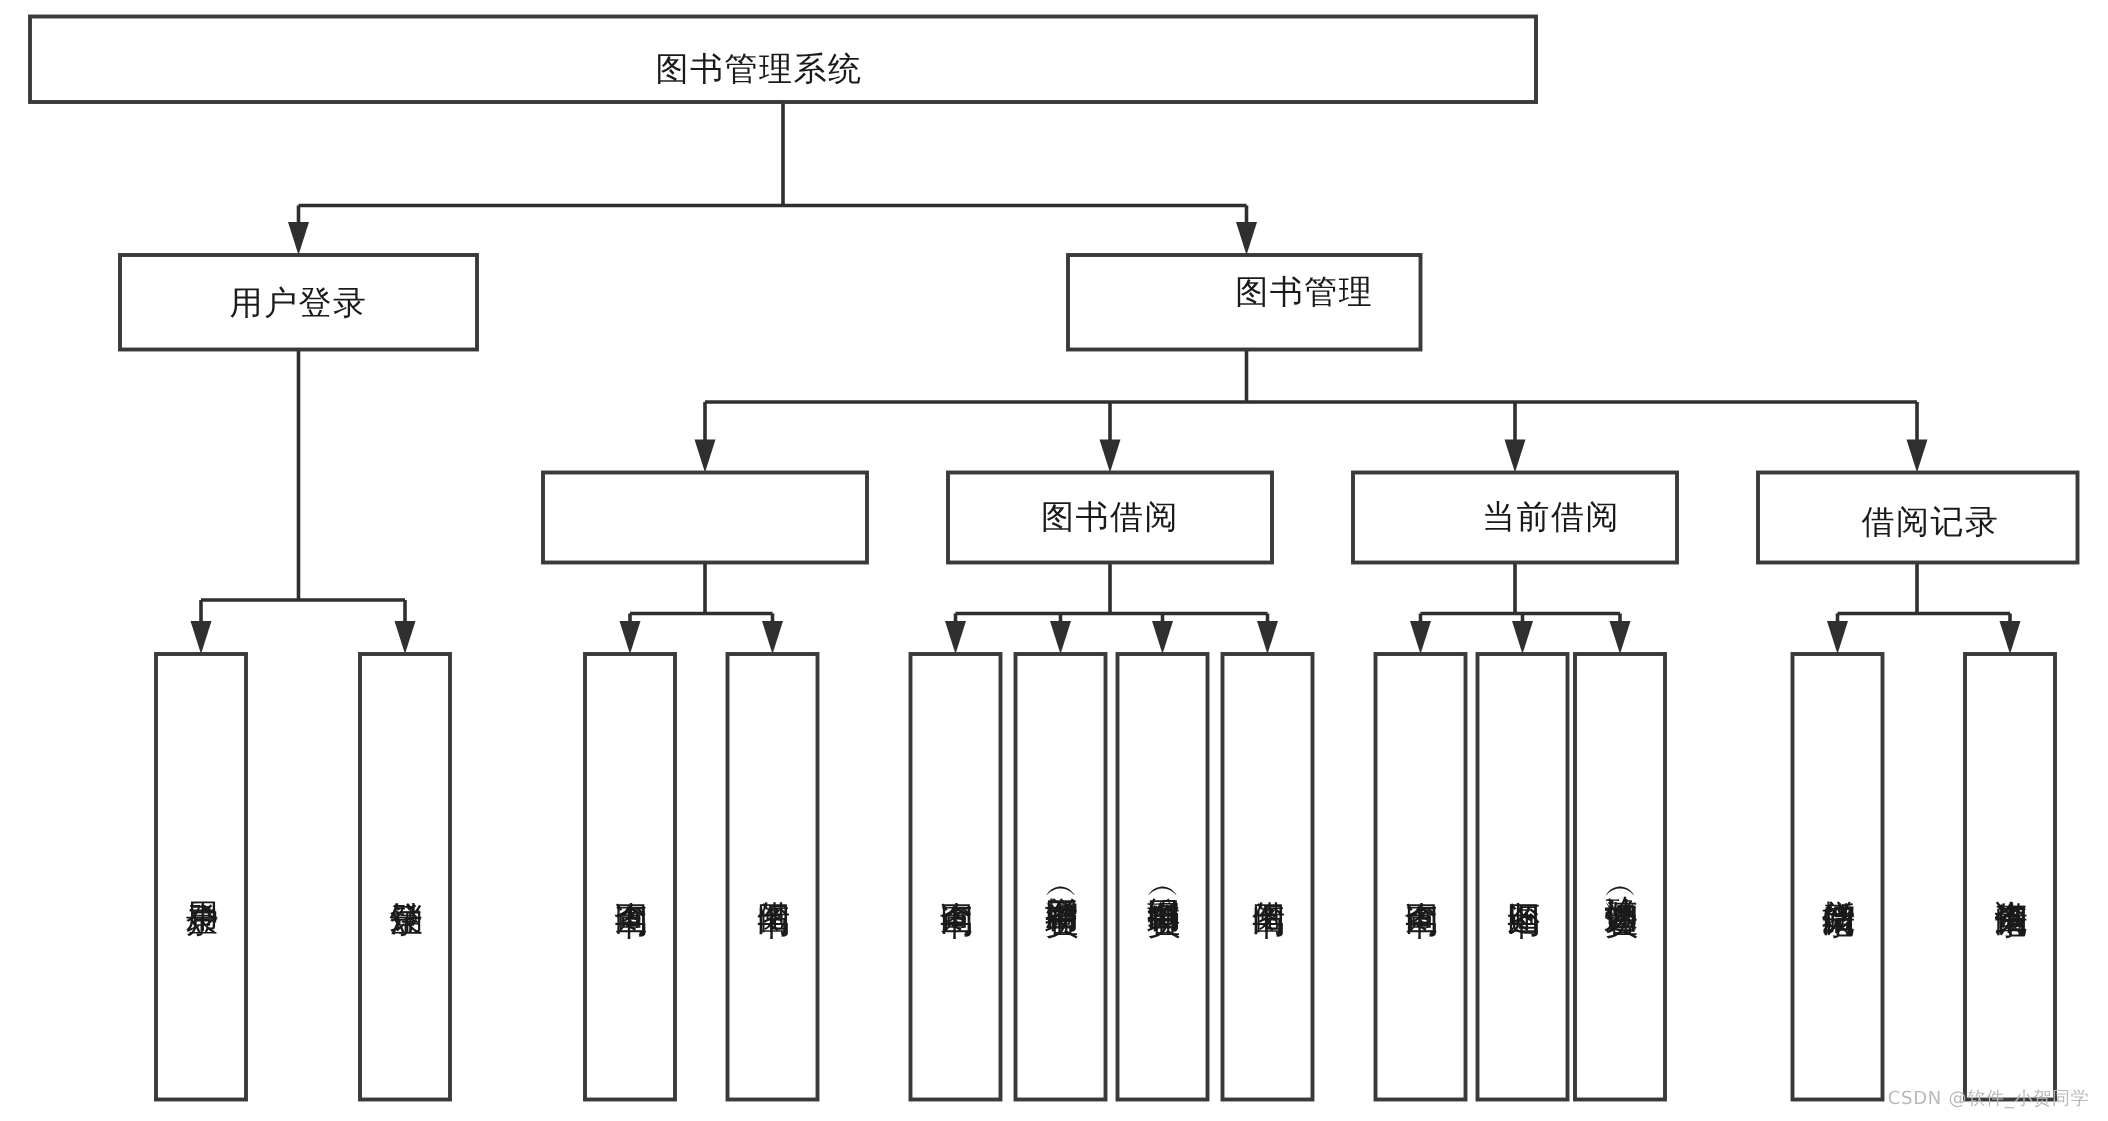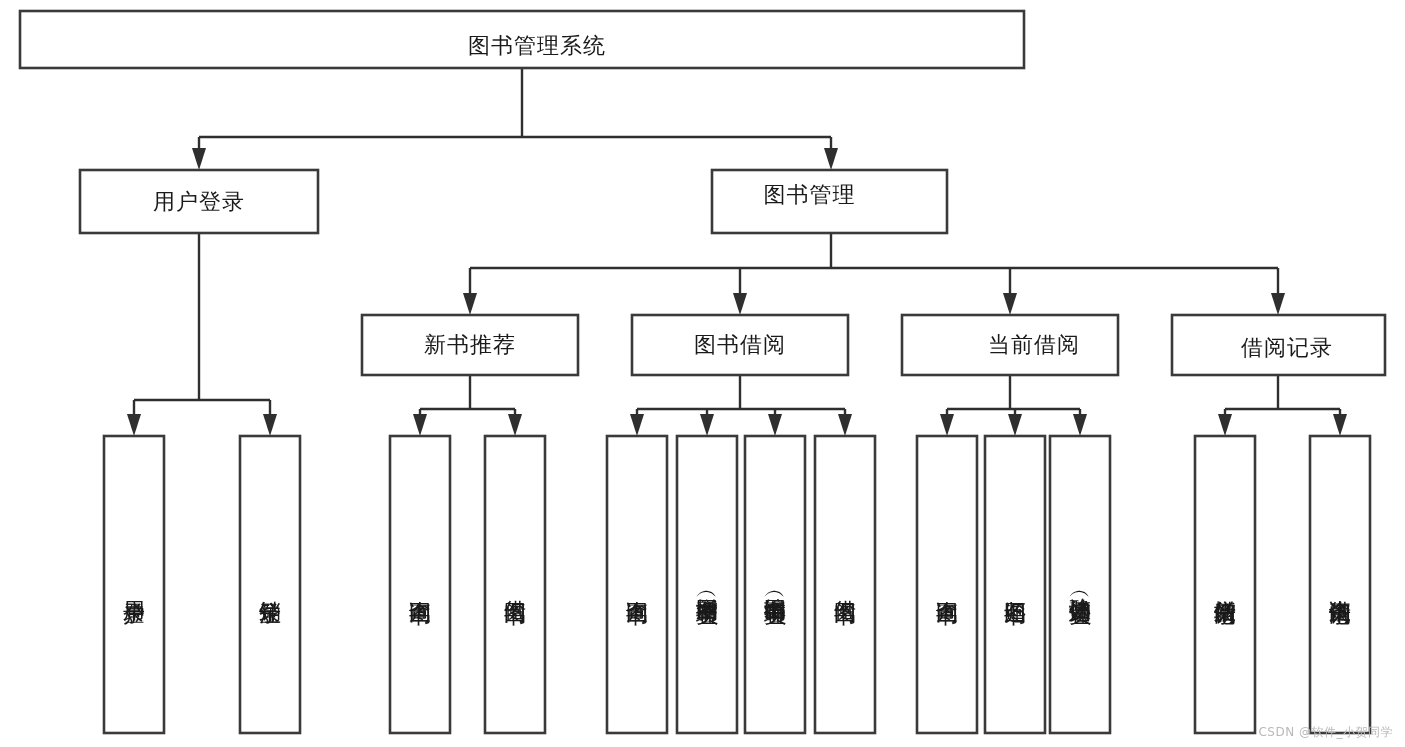--- a/index.html
+++ b/index.html
@@ -123,26 +123,25 @@
     <rect class="node-rect" x="677" y="436" width="60" height="297"></rect>
     <rect class="node-rect" x="745" y="436" width="60" height="297"></rect>
     <rect class="node-rect" x="815" y="436" width="60" height="297"></rect>
     <rect class="node-rect" x="917" y="436" width="60" height="297"></rect>
     <rect class="node-rect" x="985" y="436" width="60" height="297"></rect>
     <rect class="node-rect" x="1050" y="436" width="60" height="297"></rect>
     <rect class="node-rect" x="1195" y="436" width="60" height="297"></rect>
     <rect class="node-rect" x="1310" y="436" width="60" height="297"></rect>
   </svg>
 
-  <div class="htext-wrap" style="left:35px;top:11px;width:1004px;height:70px;">图书管理系统</div>
+  <div class="htext-wrap" style="left:4px;top:11px;width:1004px;height:70px;">图书管理系统</div>
 
   <div class="htext-wrap" style="left:80px;top:170px;width:238px;height:63px;">用户登录</div>
-  <div class="htext-wrap" style="left:692px;top:170px;width:235px;height:50px;">图书管理</div>
+  <div class="htext-wrap" style="left:752px;top:170px;width:235px;height:50px;">图书管理</div>
 
-  <div class="htext-wrap" style="left:362px;top:315px;width:216px;height:60px;">新书推荐</div>
   <div class="htext-wrap" style="left:632px;top:315px;width:216px;height:60px;text-align:center;">图书借阅</div>
   <div class="htext-wrap" style="left:902px;top:315px;width:216px;height:60px;margin-left:24px;">当前借阅</div>
   <div class="htext-wrap" style="left:1172px;top:318px;width:230px;height:60px;">借阅记录</div>
 
   <div class="vtext-wrap" style="left:104px;top:436px;width:60px;height:297px;">用户登录</div>
   <div class="vtext-wrap" style="left:240px;top:436px;width:60px;height:297px;">注销登录</div>
   <div class="vtext-wrap" style="left:390px;top:436px;width:60px;height:297px;">查询图书</div>
   <div class="vtext-wrap" style="left:485px;top:436px;width:60px;height:297px;">借阅图书</div>
   <div class="vtext-wrap" style="left:607px;top:436px;width:60px;height:297px;">查询图书</div>
   <div class="vtext-wrap" style="left:677px;top:436px;width:60px;height:297px;">新增图书（管理员）</div>

